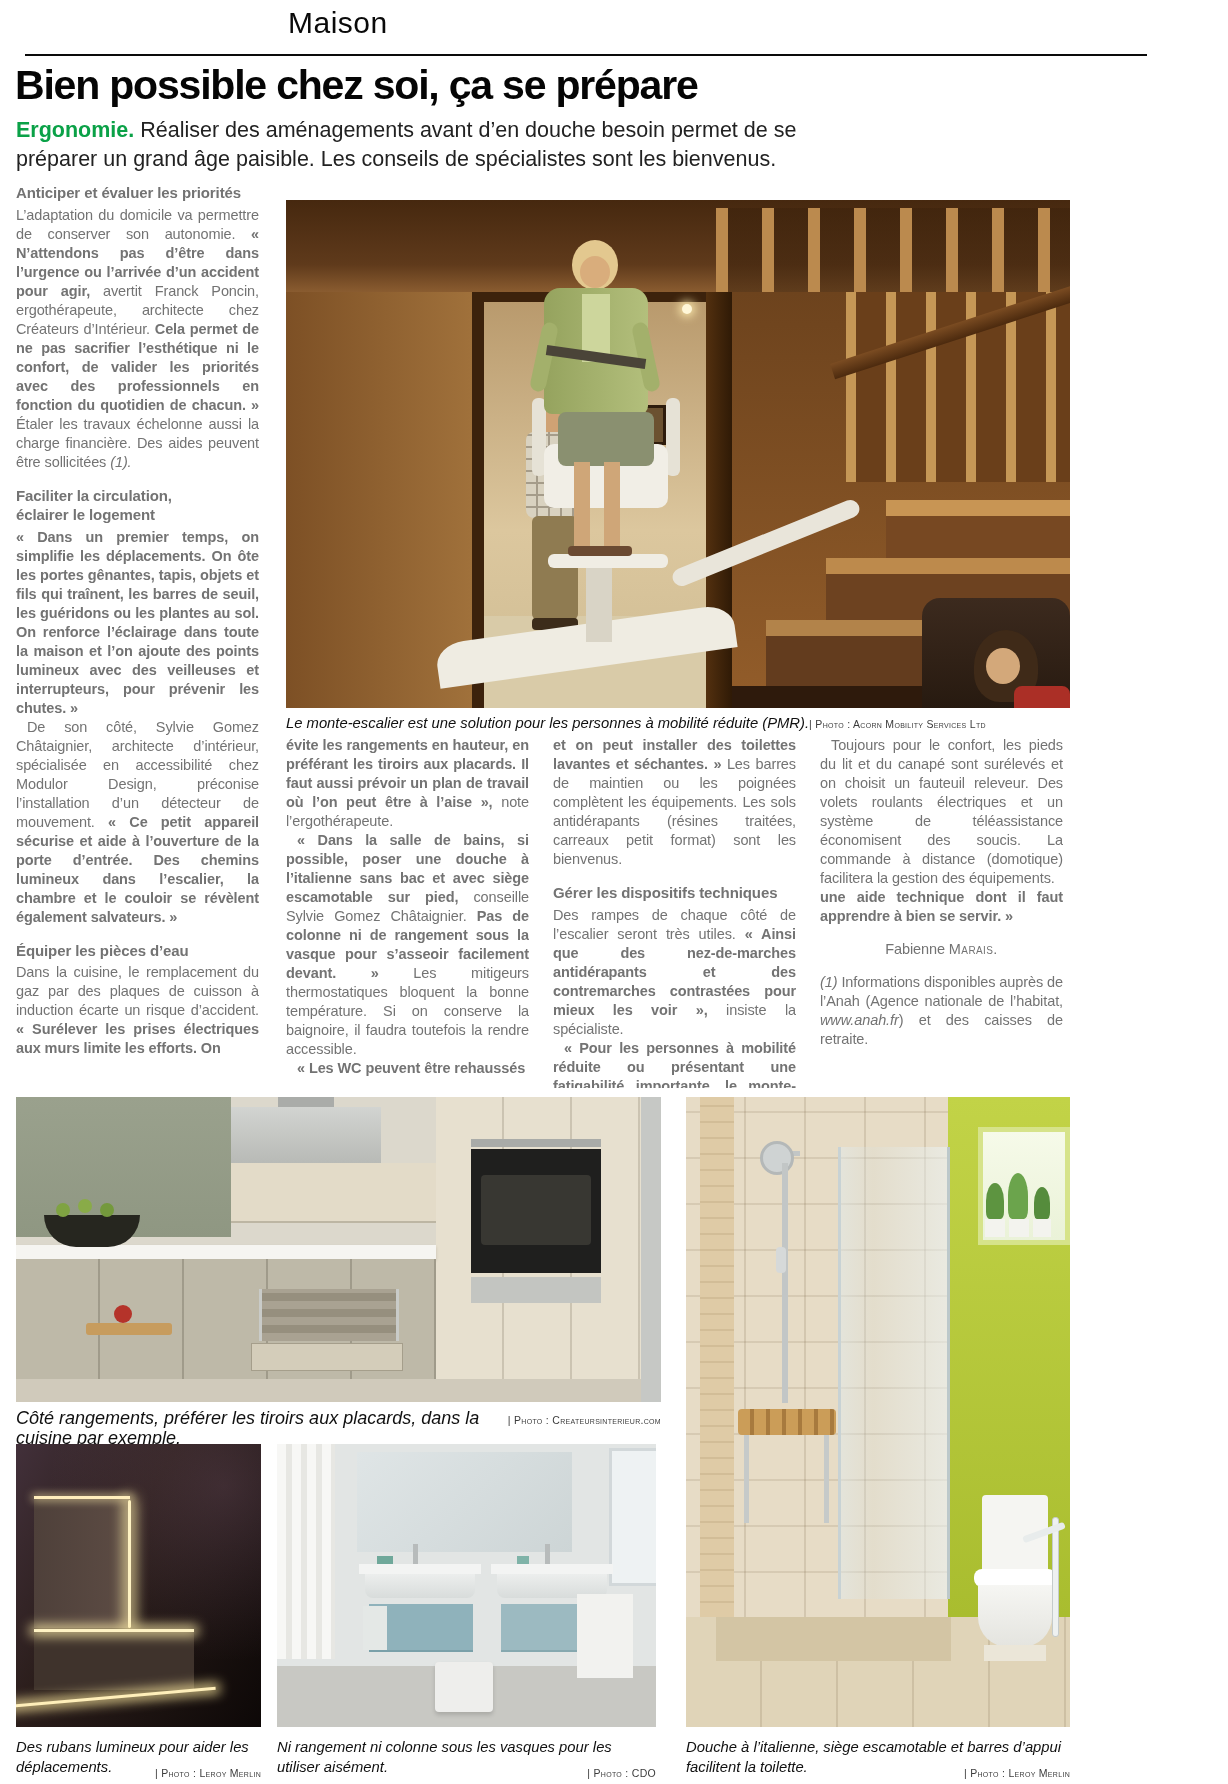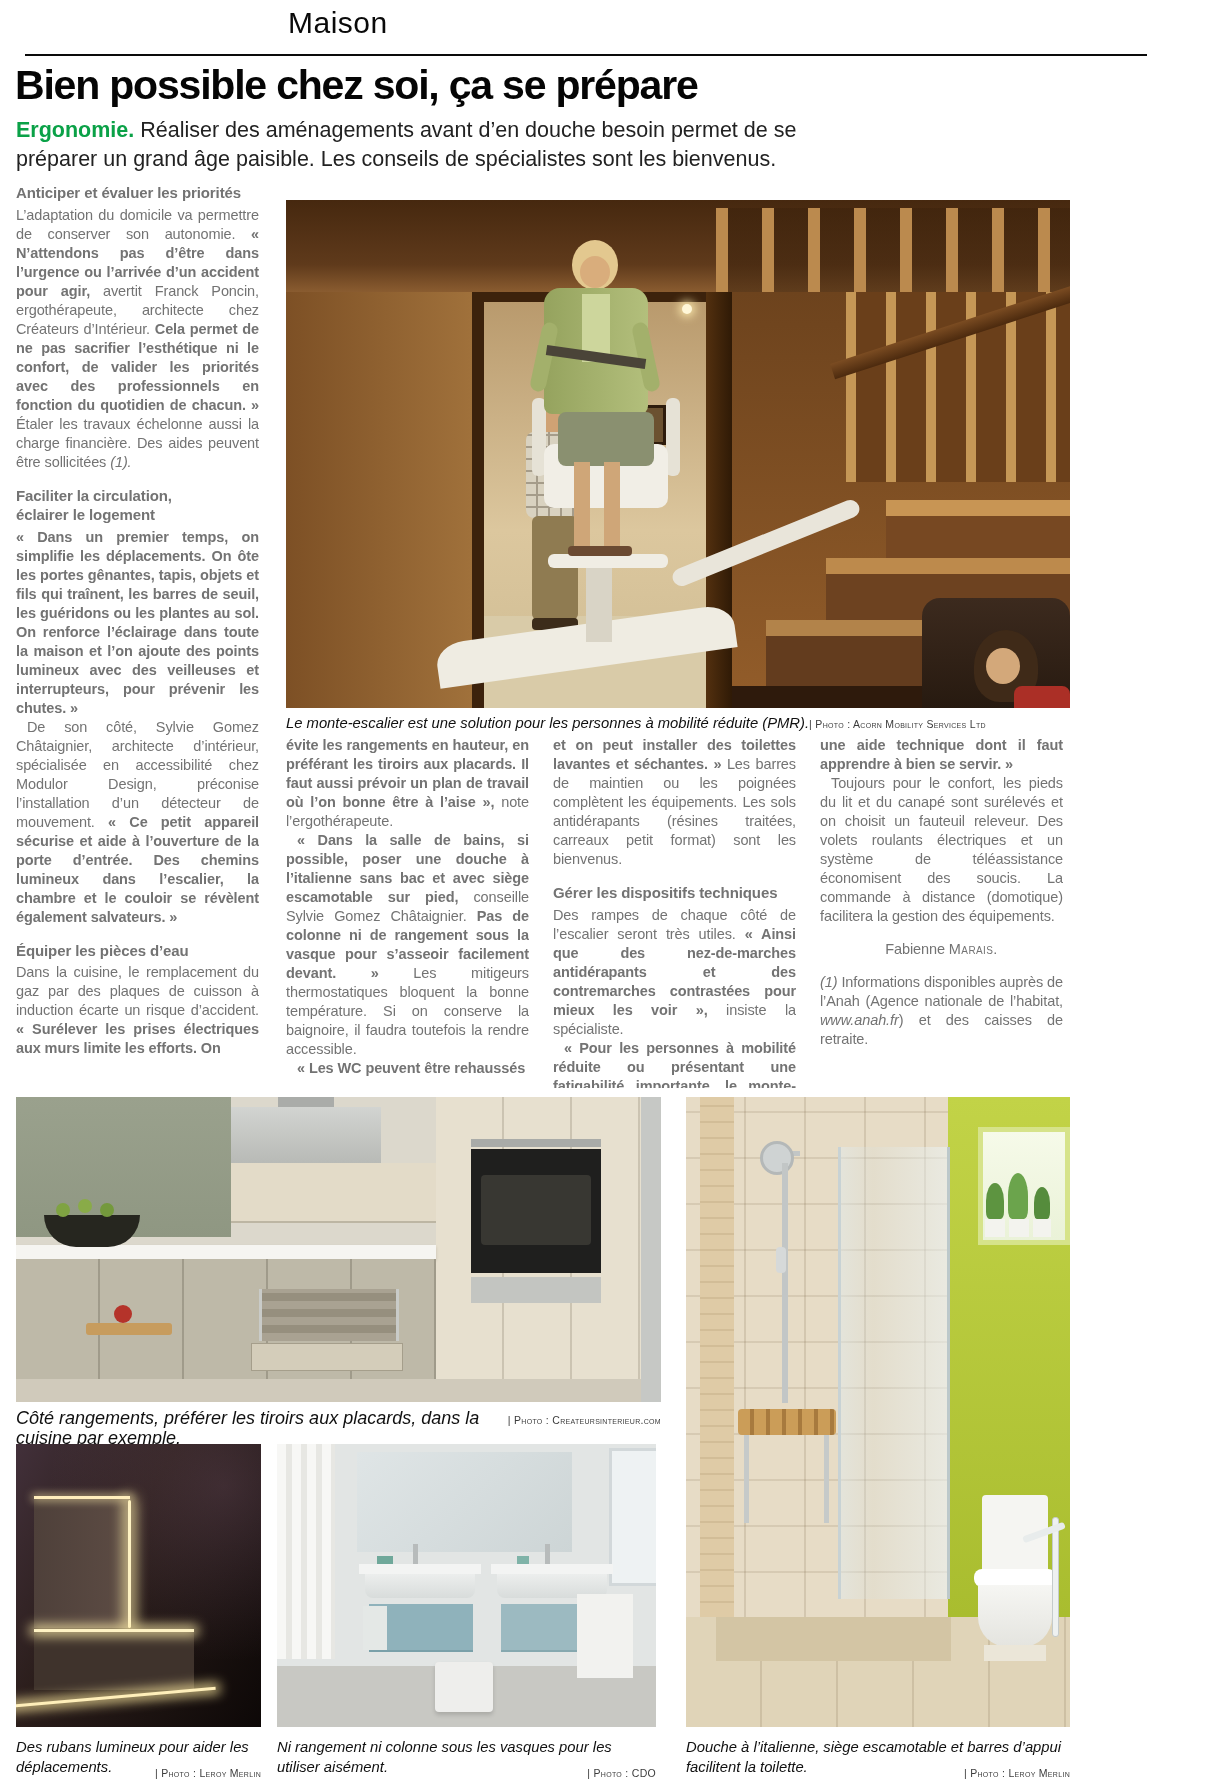--- a/index.html
+++ b/index.html
@@ -48,33 +48,33 @@
       <div class="bh">Anticiper et évaluer les priorités</div>
       <p class="bp"><span>L’adaptation du domicile va permettre de conserver son autonomie. </span><span class="b">« N’attendons pas d’être dans l’urgence ou l’arrivée d’un accident pour agir, </span><span>avertit Franck Poncin, ergothérapeute, architecte chez Créateurs d’Intérieur. </span><span class="b">Cela permet de ne pas sacrifier l’esthétique ni le confort, de valider les priorités avec des professionnels en fonction du quotidien de chacun. » </span><span>Étaler les travaux échelonne aussi la charge financière. Des aides peuvent être sollicitées </span><span class="i">(1).</span></p>
       <div class="bh">Faciliter la circulation,
 éclairer le logement</div>
       <p class="bp"><span class="b">« Dans un premier temps, on simplifie les déplacements. On ôte les portes gênantes, tapis, objets et fils qui traînent, les barres de seuil, les guéridons ou les plantes au sol. On renforce l’éclairage dans toute la maison et l’on ajoute des points lumineux avec des veilleuses et interrupteurs, pour prévenir les chutes. »</span></p>
       <p class="bp ind"><span>De son côté, Sylvie Gomez Châtaignier, architecte d’intérieur, spécialisée en accessibilité chez Modulor Design, préconise l’installation d’un détecteur de mouvement. </span><span class="b">« Ce petit appareil sécurise et aide à l’ouverture de la porte d’entrée. Des chemins lumineux dans l’escalier, la chambre et le couloir se révèlent également salvateurs. »</span></p>
       <div class="bh">Équiper les pièces d’eau</div>
       <p class="bp"><span>Dans la cuisine, le remplacement du gaz par des plaques de cuisson à induction écarte un risque d’accident. </span><span class="b">« Surélever les prises électriques aux murs limite les efforts. On</span></p>
     </div>
   <div class="col col2">
-      <p class="bp"><span class="b">évite les rangements en hauteur, en préférant les tiroirs aux placards. Il faut aussi prévoir un plan de travail où l’on bonne être à l’aise », </span><span>note l’ergothérapeute.</span></p>
+      <p class="bp"><span class="b">évite les rangements en hauteur, en préférant les tiroirs aux placards. Il faut aussi prévoir un plan de travail où l’on peut être à l’aise », </span><span>note l’ergothérapeute.</span></p>
       <p class="bp ind"><span class="b">« Dans la salle de bains, si possible, poser une douche à l’italienne sans bac et avec siège escamotable sur pied, </span><span>conseille Sylvie Gomez Châtaignier. </span><span class="b">Pas de colonne ni de rangement sous la vasque pour s’asseoir facilement devant. » </span><span>Les mitigeurs thermostatiques bloquent la bonne température. Si on conserve la baignoire, il faudra toutefois la rendre accessible.</span></p>
       <p class="bp ind"><span class="b">« Les WC peuvent être rehaussés</span></p>
     </div>
   <div class="col col3">
       <p class="bp"><span class="b">et on peut installer des toilettes lavantes et séchantes. » </span><span>Les barres de maintien ou les poignées complètent les équipements. Les sols antidérapants (résines traitées, carreaux petit format) sont les bienvenus.</span></p>
       <div class="bh">Gérer les dispositifs techniques</div>
       <p class="bp"><span>Des rampes de chaque côté de l’escalier seront très utiles. </span><span class="b">« Ainsi que des nez-de-marches antidérapants et des contremarches contrastées pour mieux les voir », </span><span>insiste la spécialiste.</span></p>
       <p class="bp ind"><span class="b">« Pour les personnes à mobilité réduite ou présentant une fatigabilité importante, le monte-escalier est</span></p>
     </div>
   <div class="col col4">
+      <p class="bp ind"><span>Toujours pour le confort, les pieds du lit et du canapé sont surélevés et on choisit un fauteuil releveur. Des volets roulants électriques et un système de téléassistance économisent des soucis. La commande à distance (domotique) facilitera la gestion des équipements.</span></p>
       <p class="bp"><span class="b">une aide technique dont il faut apprendre à bien se servir. »</span></p>
-      <p class="bp ind"><span>Toujours pour le confort, les pieds du lit et du canapé sont surélevés et on choisit un fauteuil releveur. Des volets roulants électriques et un système de téléassistance économisent des soucis. La commande à distance (domotique) facilitera la gestion des équipements.</span></p>
       <p class="bp byline"><span>Fabienne </span><span class="sc">Marais.</span></p>
       <p class="bp fn"><span class="i">(1) </span><span>Informations disponibles auprès de l’Anah (Agence nationale de l’habitat, </span><span class="i">www.anah.fr</span><span>) et des caisses de retraite.</span></p>
     </div>
 
   <div class="photo" style="left:286px;top:200px;width:784px;height:508px;background:linear-gradient(180deg,#54351c 0%,#7a4e2a 18%,#8a5a33 45%,#6f451f 100%);">
     <div class="ab" style="left:0;top:0;width:784px;height:92px;background:linear-gradient(180deg,#46280f,#5f3a1b 70%,#8a5c30);border-bottom:8px solid #a06c36;"></div>
     <div class="ab" style="left:430px;top:8px;width:354px;height:84px;background:repeating-linear-gradient(90deg,#bb8a4e 0 12px,rgba(60,34,12,0.55) 12px 46px);"></div>
     <div class="ab" style="left:0;top:92px;width:186px;height:416px;background:linear-gradient(90deg,#7d5025,#a0713b);"></div>
     <div class="ab" style="left:186px;top:92px;width:248px;height:416px;background:linear-gradient(180deg,#b99a6d,#dcc79e 55%,#cdbb92);border-left:12px solid #3c220c;border-top:10px solid #3c220c;"></div>
     <div class="ab" style="left:198px;top:416px;width:236px;height:92px;background:#d9cba8;"></div>

